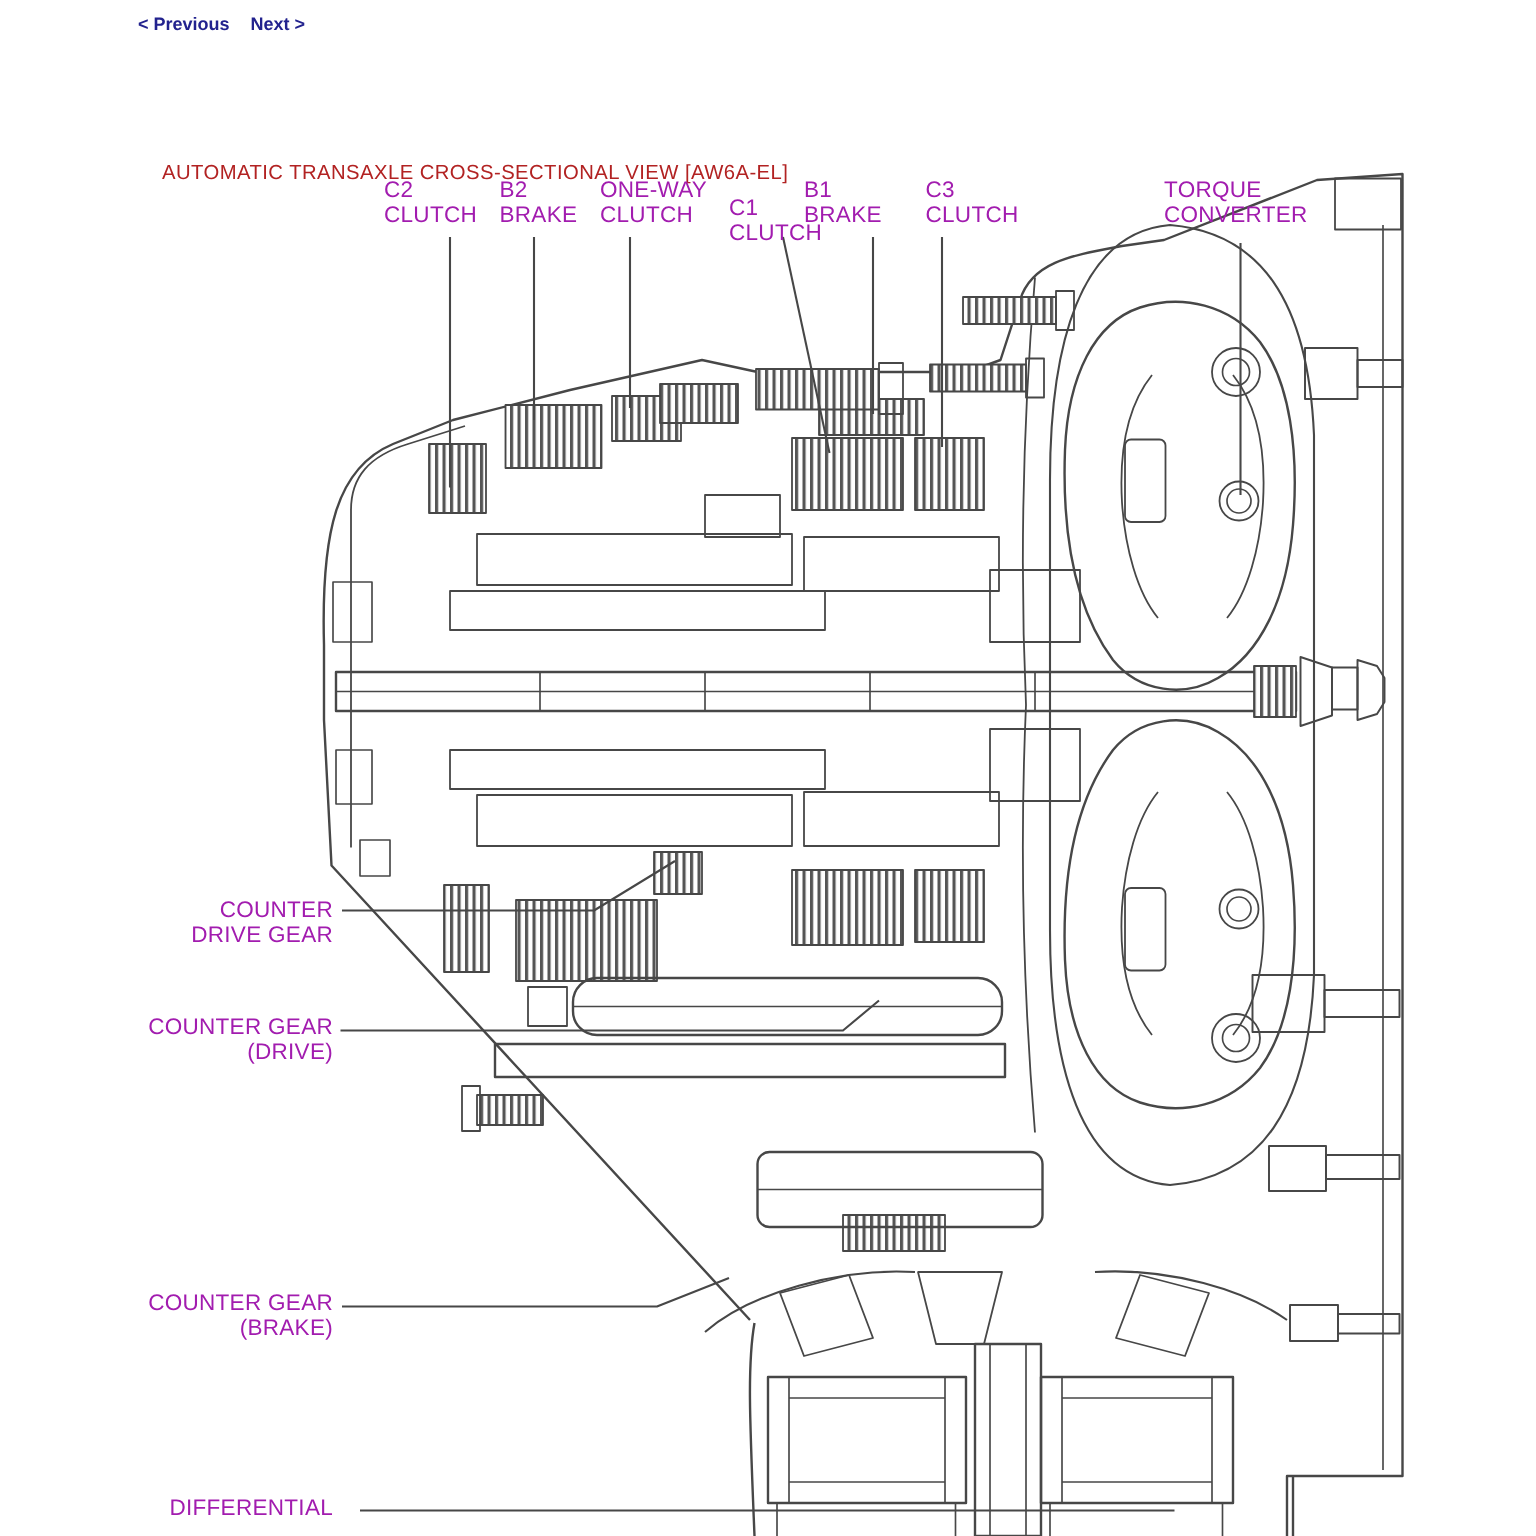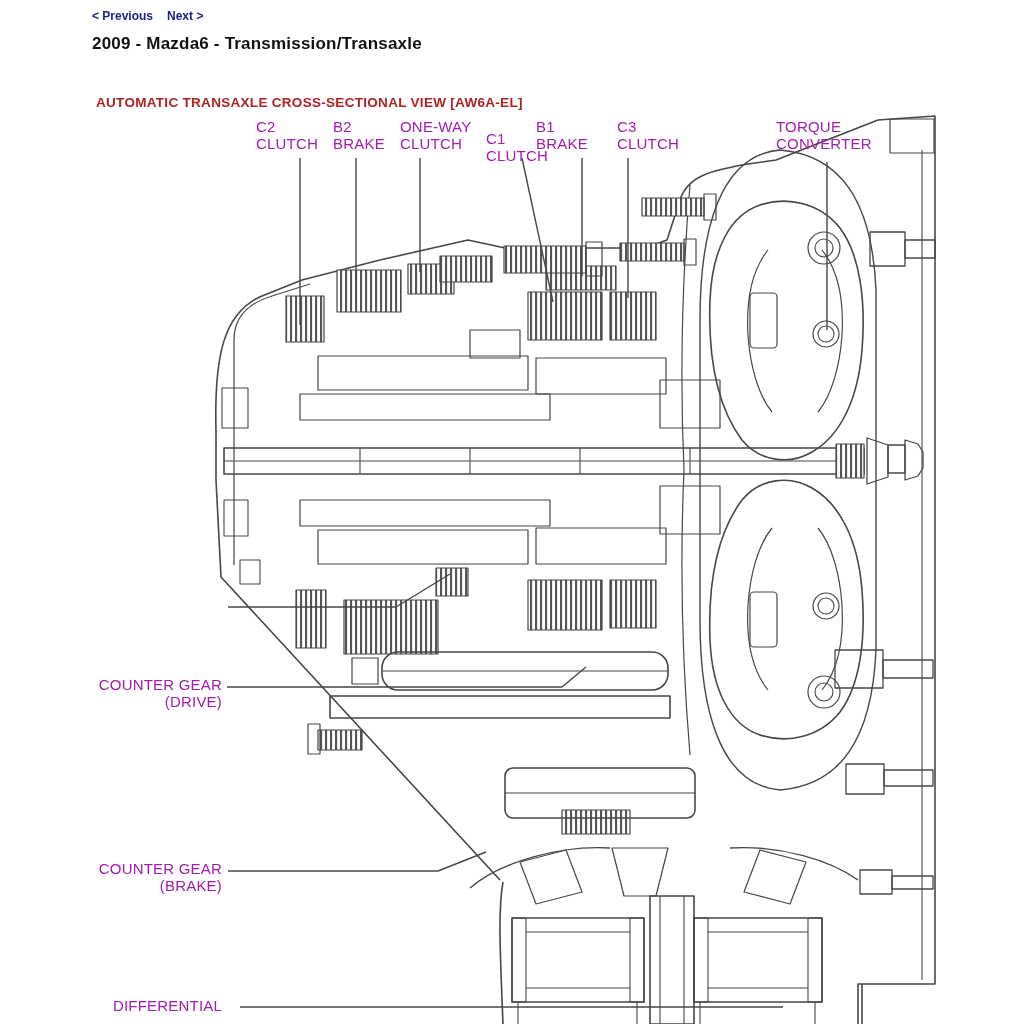--- a/index.html
+++ b/index.html
@@ -3,40 +3,39 @@
 <meta charset="utf-8">
 <style>
   html,body{margin:0;padding:0;background:#ffffff;}
   .page{position:relative;width:1024px;height:1024px;overflow:hidden;
         font-family:"Liberation Sans","DejaVu Sans",sans-serif;color:#141414;background:#fff;}
   .nav{position:absolute;left:92px;top:9px;display:flex;gap:14px;
        font-size:12px;font-weight:bold;color:#22228e;}
   .nav a{color:#22228e;text-decoration:none;cursor:pointer;}
   .page-title{position:absolute;left:92px;top:34px;margin:0;
        font-size:17px;font-weight:bold;color:#111;letter-spacing:.2px;}
-  .section-heading{position:absolute;left:92px;top:91px;margin:4px;
-       font-size:13.5px;font-weight:bold;color:#b22222;letter-spacing:.3px;}
+  .section-heading{position:absolute;left:92px;top:91px;margin:16px;
+       font-size:13.5px;font-weight:normal;color:#b22222;letter-spacing:.3px;}
   .figure{position:absolute;left:0;top:0;width:1024px;height:1024px;}
   .figure svg{position:absolute;left:0;top:0;}
   .lbl{position:absolute;font-size:15px;line-height:17px;color:#a21caf;
        letter-spacing:.2px;white-space:nowrap;}
   .lbl span{display:block;}
   .lbl.right{text-align:right;width:134px;left:88px;}
 </style>
 </head>
 <body>
 
 <div class="page">
 
   <div class="nav">
     <a>&lt; Previous</a>
     <a>Next &gt;</a>
   </div>
 
-  <h1 class="page-title">2009 - Mazda6 - Transmission/Transaxle</h1>
   <h2 class="section-heading">AUTOMATIC TRANSAXLE CROSS-SECTIONAL VIEW [AW6A-EL]</h2>
 
   <div class="figure">
 
     <svg width="1024" height="1024" viewBox="0 0 1024 1024" fill="none" stroke="#474747" stroke-width="1.6" stroke-linejoin="round">
       <defs>
         <pattern id="hatch" width="5" height="6" patternUnits="userSpaceOnUse">
           <rect width="5" height="6" fill="#ffffff" stroke="none"></rect>
           <rect x="0" y="0" width="2.1" height="6" fill="#555555" stroke="none"></rect>
         </pattern>
@@ -200,20 +199,24 @@
     </div>
     <div class="lbl" style="left:617px;top:118px">
       <span>C3</span>
       <span>CLUTCH</span>
     </div>
     <div class="lbl" style="left:776px;top:118px">
       <span>TORQUE</span>
       <span>CONVERTER</span>
     </div>
 
+    <div class="lbl right" style="top:598px">
+      <span>COUNTER</span>
+      <span>DRIVE GEAR</span>
+    </div>
     <div class="lbl right" style="top:676px">
       <span>COUNTER GEAR</span>
       <span>(DRIVE)</span>
     </div>
     <div class="lbl right" style="top:860px">
       <span>COUNTER GEAR</span>
       <span>(BRAKE)</span>
     </div>
     <div class="lbl right" style="top:997px">
       <span>DIFFERENTIAL</span>

